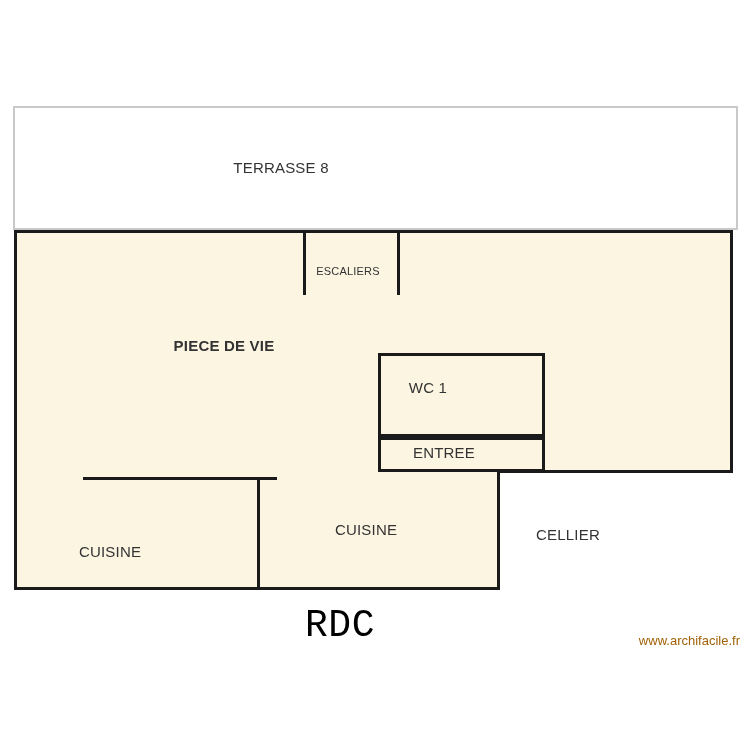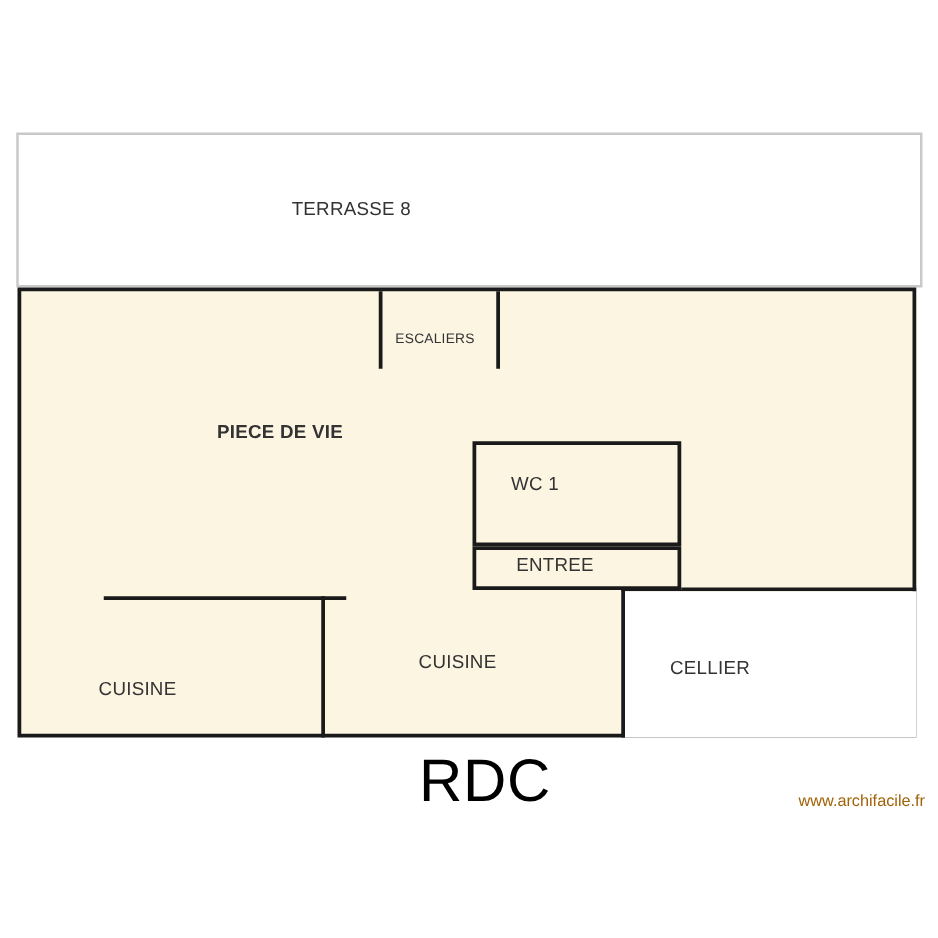--- a/index.html
+++ b/index.html
@@ -80,26 +80,25 @@
   .label.small {
     font-size: 11px;
   }
 
   
   .plan-title {
     position: absolute;
     left: 340px;
     top: 625px;
     transform: translate(-50%, -50%);
-    font-size: 48px;
+    font-size: 38px;
     color: #000000;
     letter-spacing: 0.5px;
-    font-family: Liberation Sans, sans-serif;
+    font-family: Liberation Mono, monospace;
     white-space: nowrap;
-    margin-left: 48px;
   }
 
   
   .watermark {
     position: absolute;
     right: 10px;
     top: 633px;
     font-size: 13px;
     color: #a16207;
     font-family: "Liberation Sans", sans-serif;

